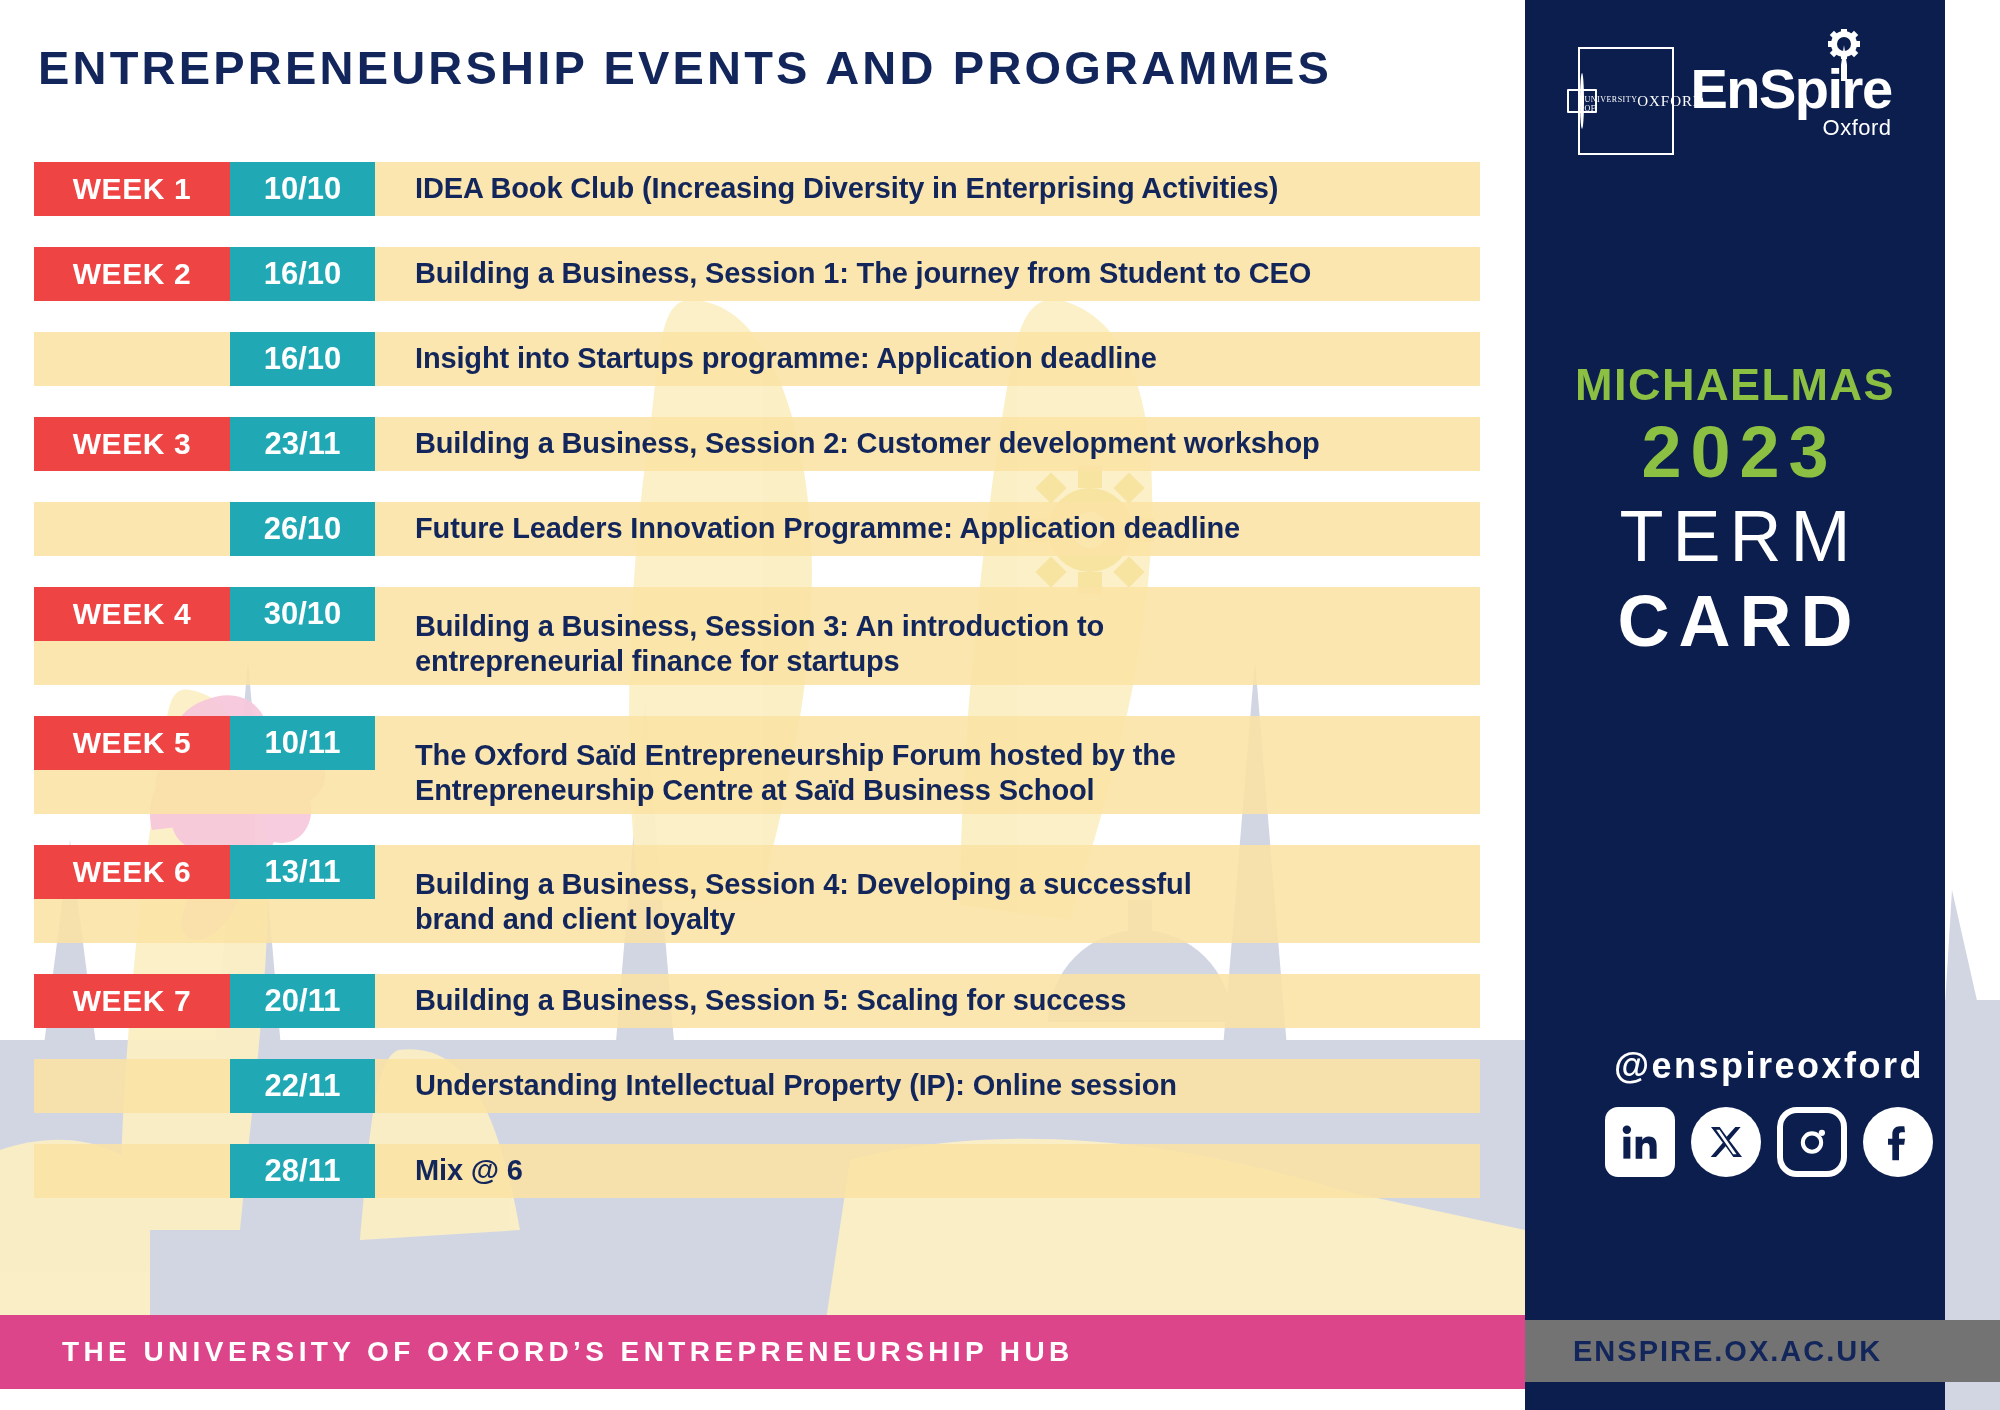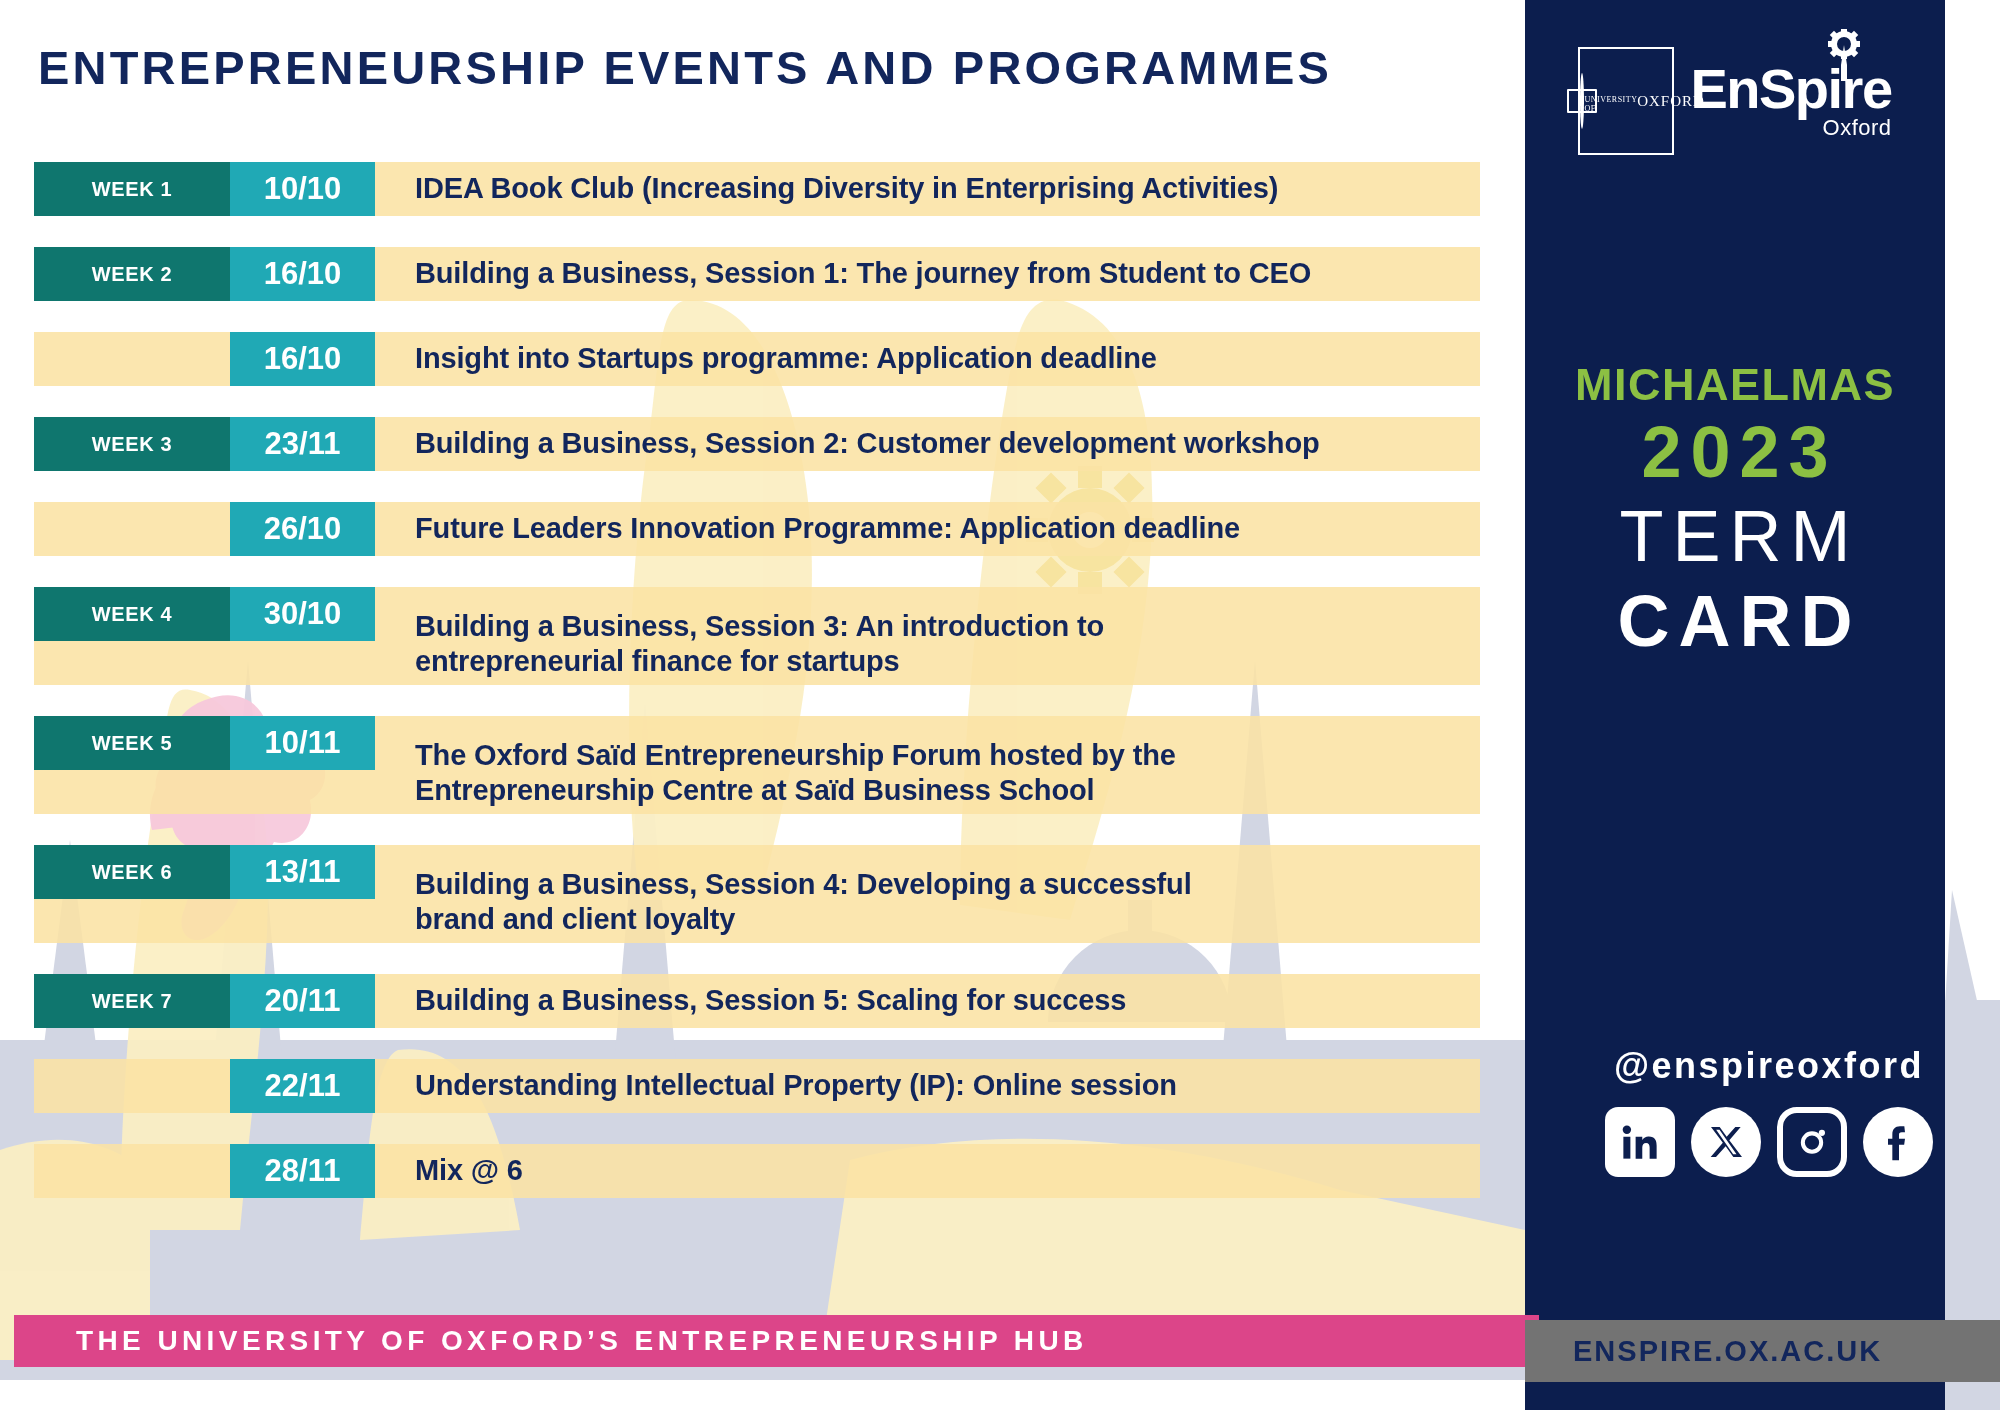--- a/index.html
+++ b/index.html
@@ -63,23 +63,23 @@
     right: 45px;
     height: 100%;
     background: #FAE3A4;
     opacity: 0.88;
   }
 
   .week-badge {
     position: absolute;
     left: 34px; top: 0;
     width: 196px; height: 54px;
-    background: #0f766e;
+    background: #ef4444;
     color: #ffffff;
-    font-size: 20px;
+    font-size: 30px;
     font-weight: 700;
     letter-spacing: 0.6px;
     display: flex;
     align-items: center;
     justify-content: center;
   }
 
   .date-badge {
     position: absolute;
     left: 230px; top: 0;
@@ -234,22 +234,22 @@
   .sicon.ig {
     background: transparent;
     border: 6px solid #ffffff;
     border-radius: 20px;
     box-sizing: border-box;
   }
 
   
   #footer-pink {
     position: absolute;
-    left: 14px; top: 1315px;
-    width: 1525px; height: 52px;
+    left: 0; top: 1315px;
+    width: 1525px; height: 74px;
     background: #DC4589;
     z-index: 4;
     display: flex; align-items: center;
   }
   #footer-pink .txt {
     color: #ffffff;
     font-size: 28px;
     font-weight: 700;
     letter-spacing: 4.4px;
     margin-left: 62px;

